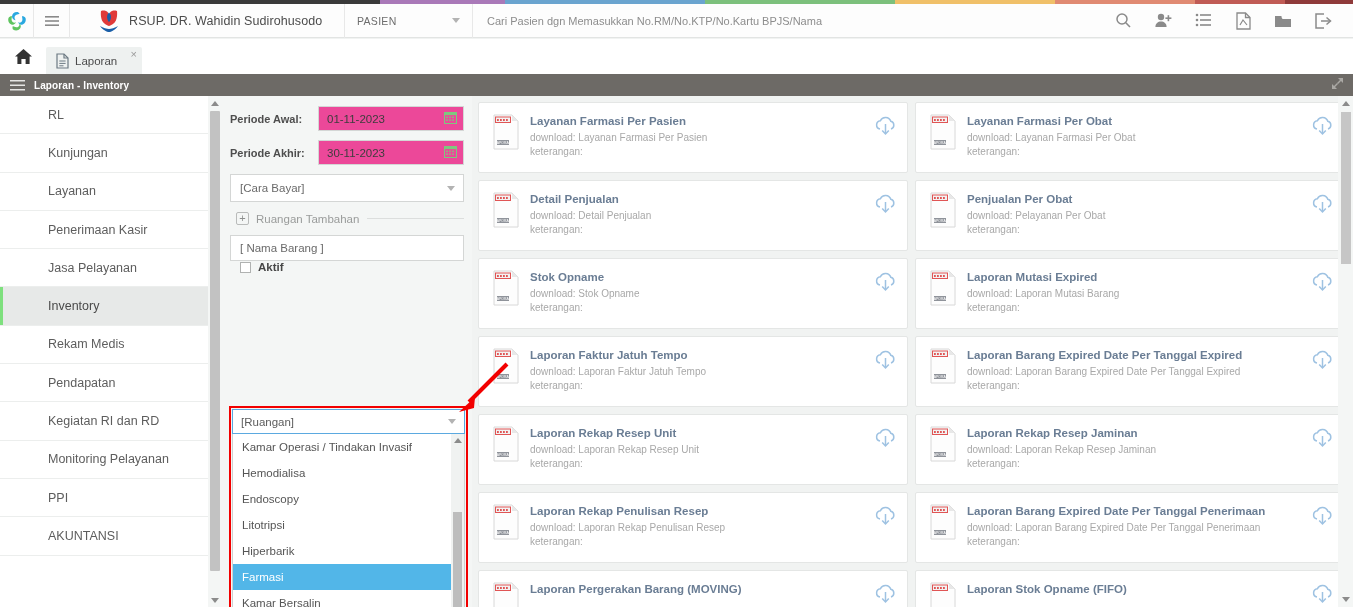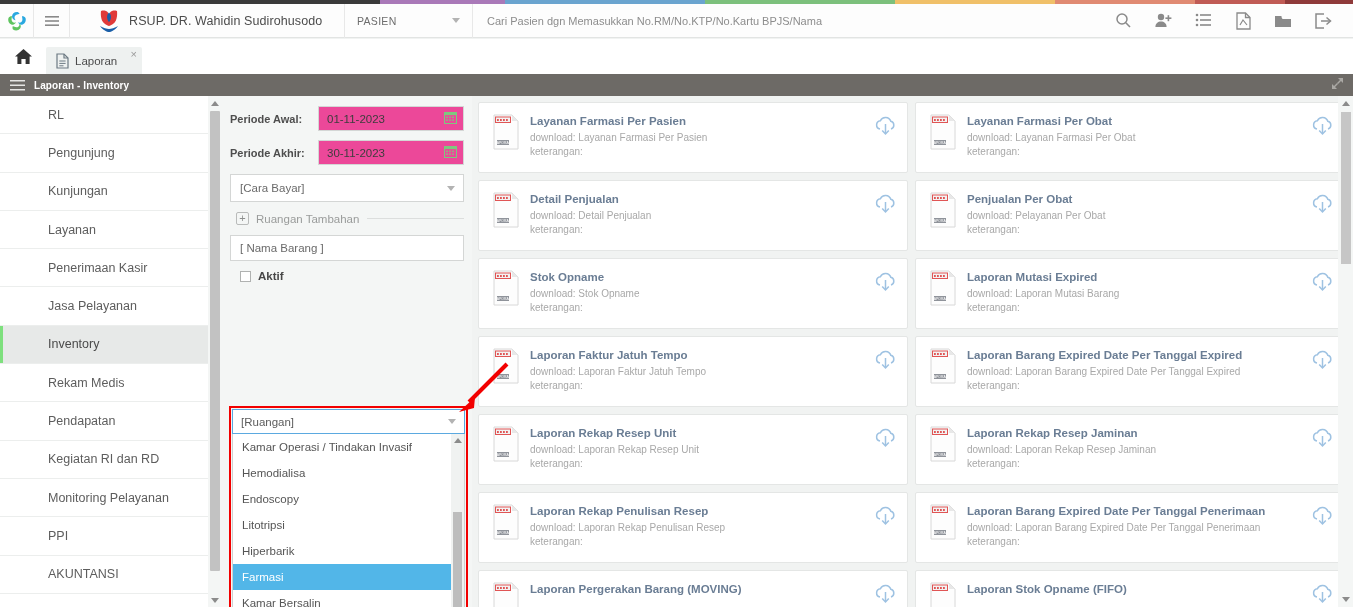--- a/index.html
+++ b/index.html
@@ -86,21 +86,21 @@
     display: flex; align-items: center; justify-content: space-between; padding: 0 8px 0 9px;
   }
   .fselect .sval { font-size: 11.5px; color: #6a6a6a; }
   .ftambahan { display: flex; align-items: center; margin: 4px 0 10px 0; }
   .ftambahan .plus {
     width: 13px; height: 13px; border: 1px solid #b9bbba; color: #8d8f8e;
     display: flex; align-items: center; justify-content: center; font-size: 11px; line-height: 1; border-radius: 2px; margin-right: 7px; margin-left: 6px;
   }
   .ftambahan .tlbl { font-size: 11.5px; color: #9a9c9b; }
   .ftambahan .rule { flex: 1; height: 1px; background: #dcdedd; margin-left: 8px; }
-  .ftext { height: 26px; background: #fff; border: 1px solid #d4d6d5; display: flex; align-items: center; padding-left: 9px; margin-bottom: 9px; }
+  .ftext { height: 26px; background: #fff; border: 1px solid #d4d6d5; display: flex; align-items: center; padding-left: 9px; }
   .ftext .tval { font-size: 11.5px; color: #6a6a6a; }
   .fcheck { display: flex; align-items: center; margin: 0 0 9px 10px; }
   .fcheck .cbox { width: 11px; height: 11px; border: 1px solid #b0b2b1; background: #fff; margin-right: 7px; }
   .fcheck .clbl { font-size: 11.5px; color: #474747; font-weight: bold; }
 
   
   .redbox { position: absolute; left: 229px; top: 310px; width: 239px; height: 266px; border: 2.5px solid #f20000; z-index: 30; pointer-events: none; }
   .ruangan-sel {
     position: absolute; left: 232px; top: 313px; width: 233px; height: 25px;
     background: #fff; border: 1px solid #5ba9e0; display: flex; align-items: center;
@@ -273,23 +273,20 @@
         <path d="M1 12 L1 7 L3 9 L6 6 L7 7 L4 10 L6 12 Z" fill="#dddbd8"></path>
       </svg>
   </span>
 </div>
 
 <div class="body-area">
 
   <div class="sidebar" id="sidebarList">
       <div class="side-item">
         <span>RL</span>
-      </div>
-      <div class="side-item">
-        <span>Pengunjung</span>
       </div>
       <div class="side-item">
         <span>Kunjungan</span>
       </div>
       <div class="side-item">
         <span>Layanan</span>
       </div>
       <div class="side-item">
         <span>Penerimaan Kasir</span>
       </div>

